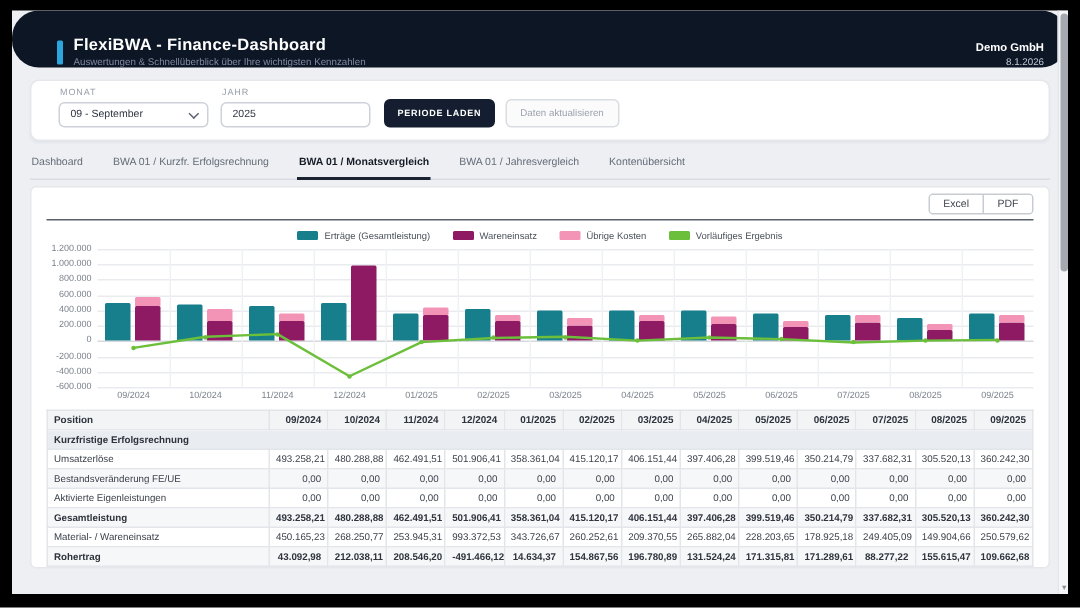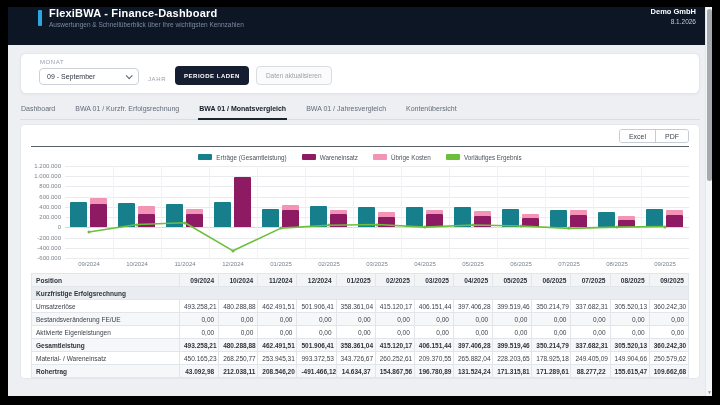--- a/index.html
+++ b/index.html
@@ -4,21 +4,21 @@
 <style>
   * { margin:0; padding:0; box-sizing:border-box; }
   html,body { width:720px; height:405px; }
   body { background:#000; position:relative; overflow:hidden;
          font-family:"Liberation Sans", sans-serif; }
   .app { position:absolute; top:7px; left:8px; right:8px; bottom:9px;
          background:#edeff3; overflow:hidden; }
 
   
   .appbar { height:38px; background:#0d1625; display:flex;
-            justify-content:space-between; align-items:flex-start; padding:0 16px 0 30px; }
+            justify-content:space-between; align-items:flex-end; padding:0 16px 0 30px;border-radius:18px; }
   .h-left { display:flex; align-items:center; }
   .accent { width:4px; height:16px; background:#2ba7e0; border-radius:1px; margin-right:7px; }
   .app-title { color:#fff; font-weight:bold; font-size:11px; letter-spacing:.2px; }
   .app-sub { color:#7f89a0; font-size:6.5px; margin-top:2px; }
   .h-right { text-align:right; }
   .h-company { color:#fff; font-size:7.5px; font-weight:bold; }
   .h-date { color:#c3c9d6; font-size:6.5px; margin-top:2px; }
 
   
   .filter-card { margin:8px 12px 0; background:#fff; border:1px solid #e5e7eb;
@@ -119,20 +119,21 @@
   <div class="filter-card">
     <div class="field" style="margin-right:1px;">
       <label>MONAT</label>
       <div class="select">
         <span>09 - September</span>
         <span class="chev"></span>
       </div>
     </div>
     <div class="field" style="margin-right:2px;">
       <label>JAHR</label>
+      <input class="input" value="2025" style="">
     </div>
     <button class="btn-primary">PERIODE LADEN</button>
     <button class="btn-disabled">Daten aktualisieren</button>
   </div>
 
   <nav class="tabs" id="tabs">
       <div class="tab">Dashboard</div>
       <div class="tab">BWA 01 / Kurzfr. Erfolgsrechnung</div>
       <div class="tab active">BWA 01 / Monatsvergleich</div>
       <div class="tab">BWA 01 / Jahresvergleich</div>

